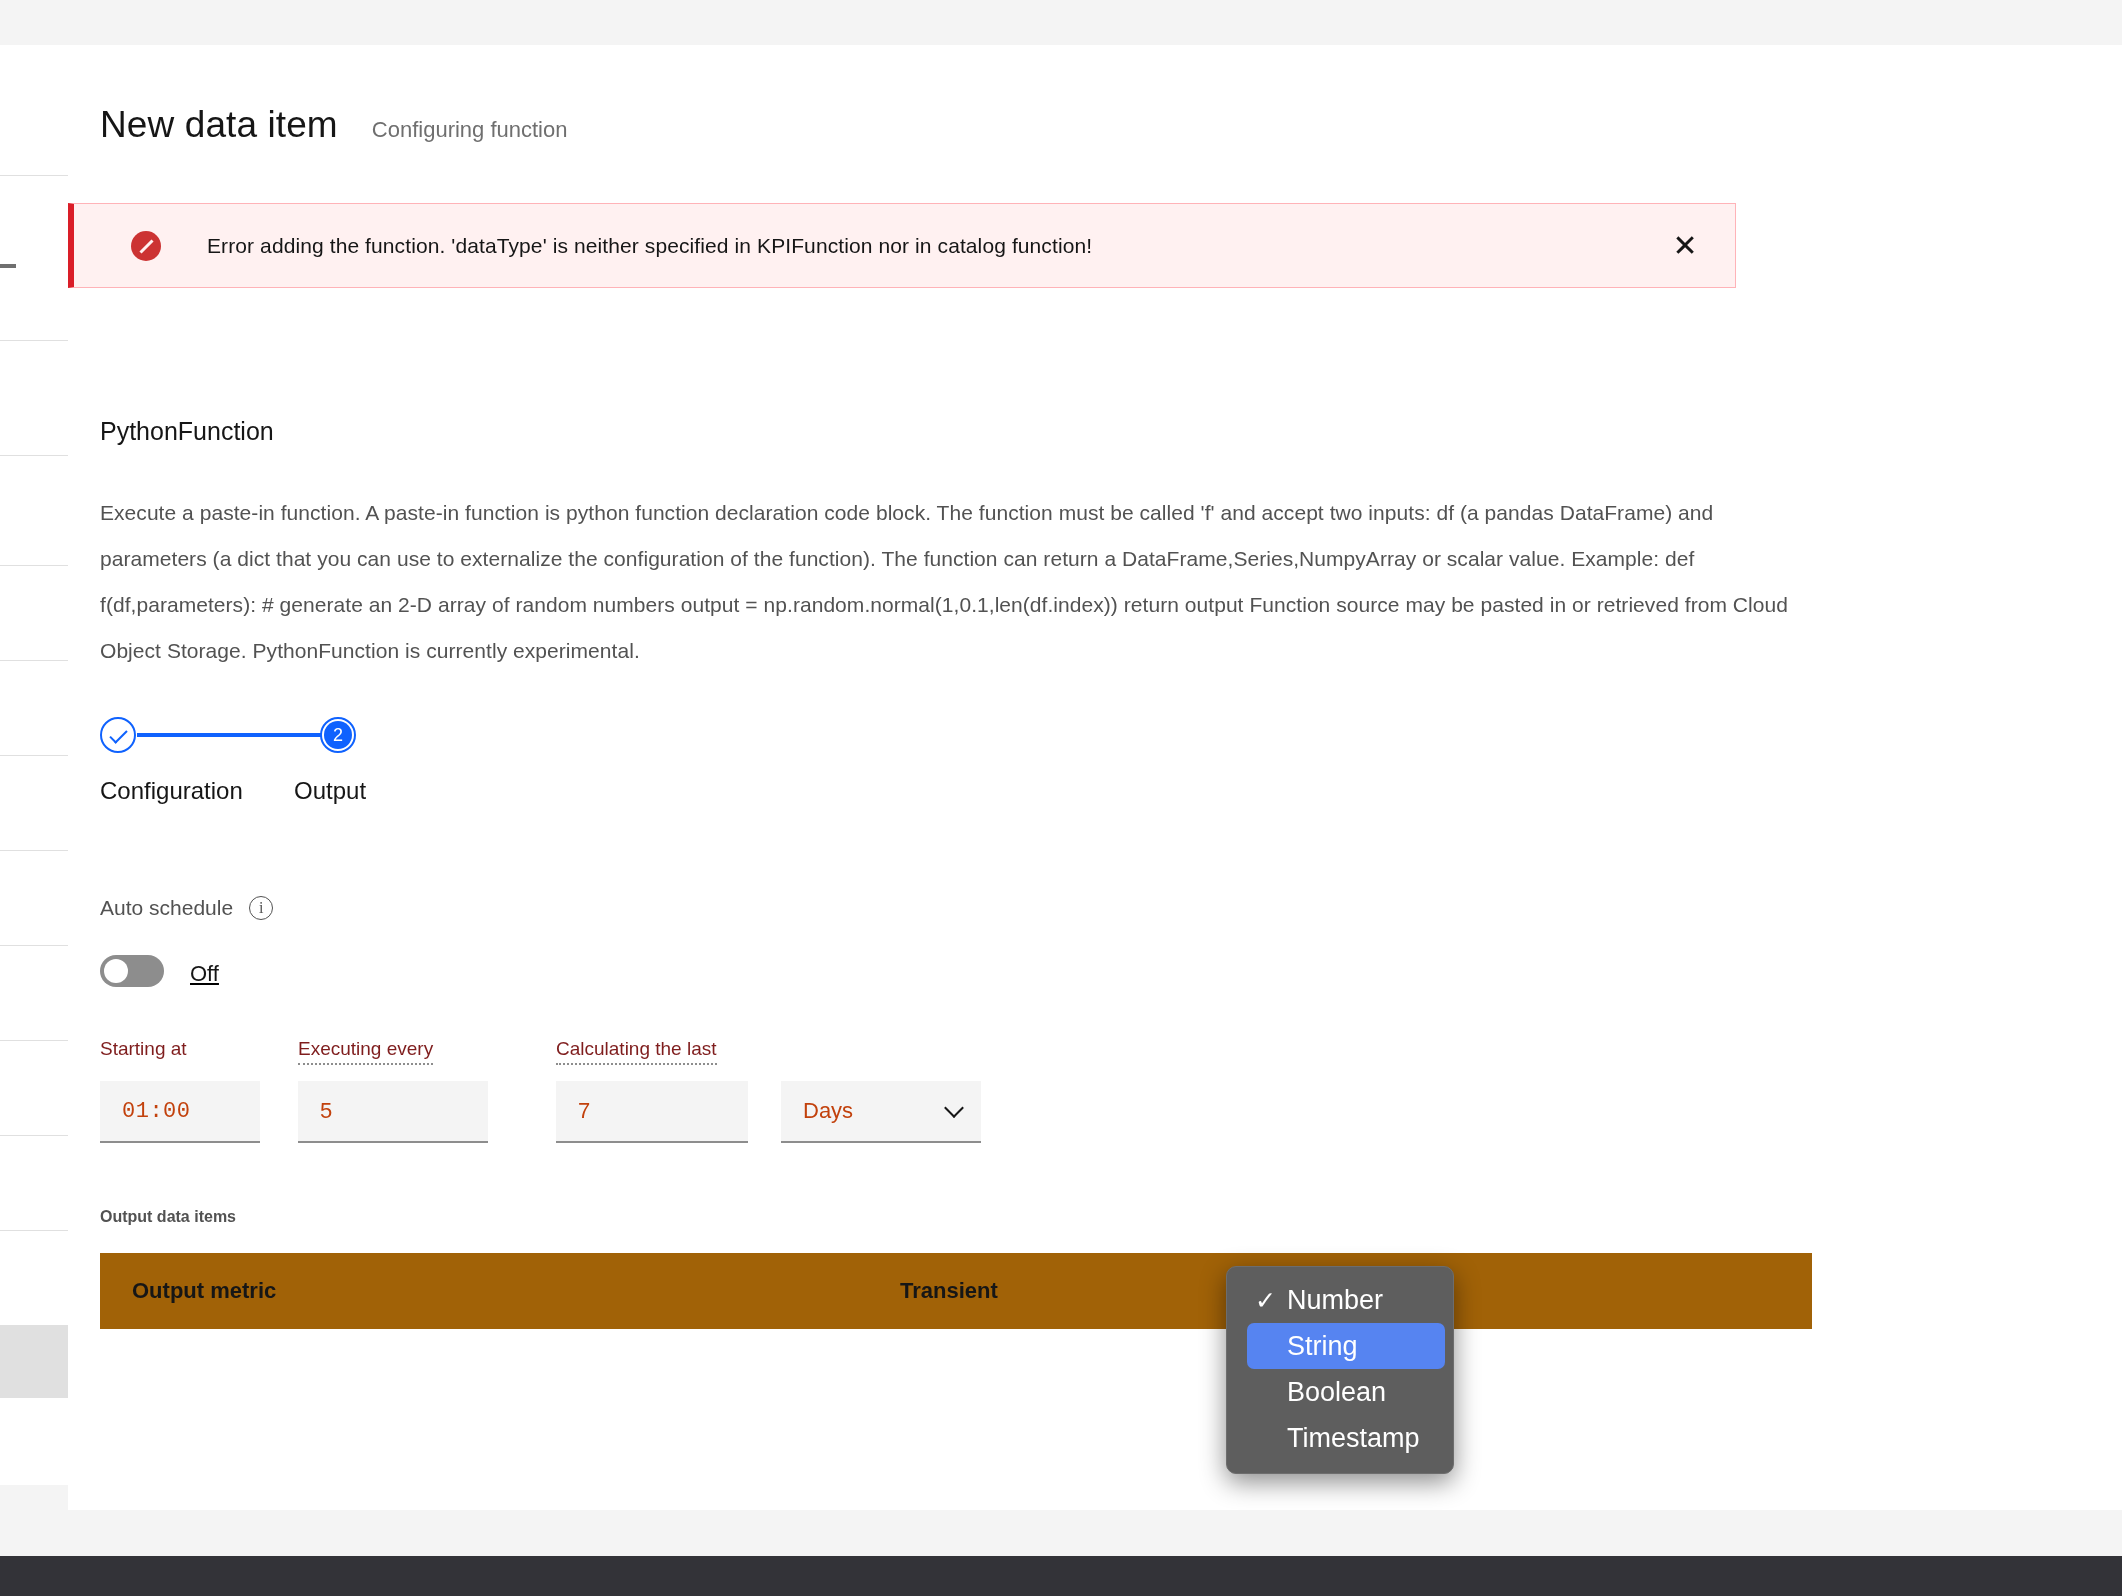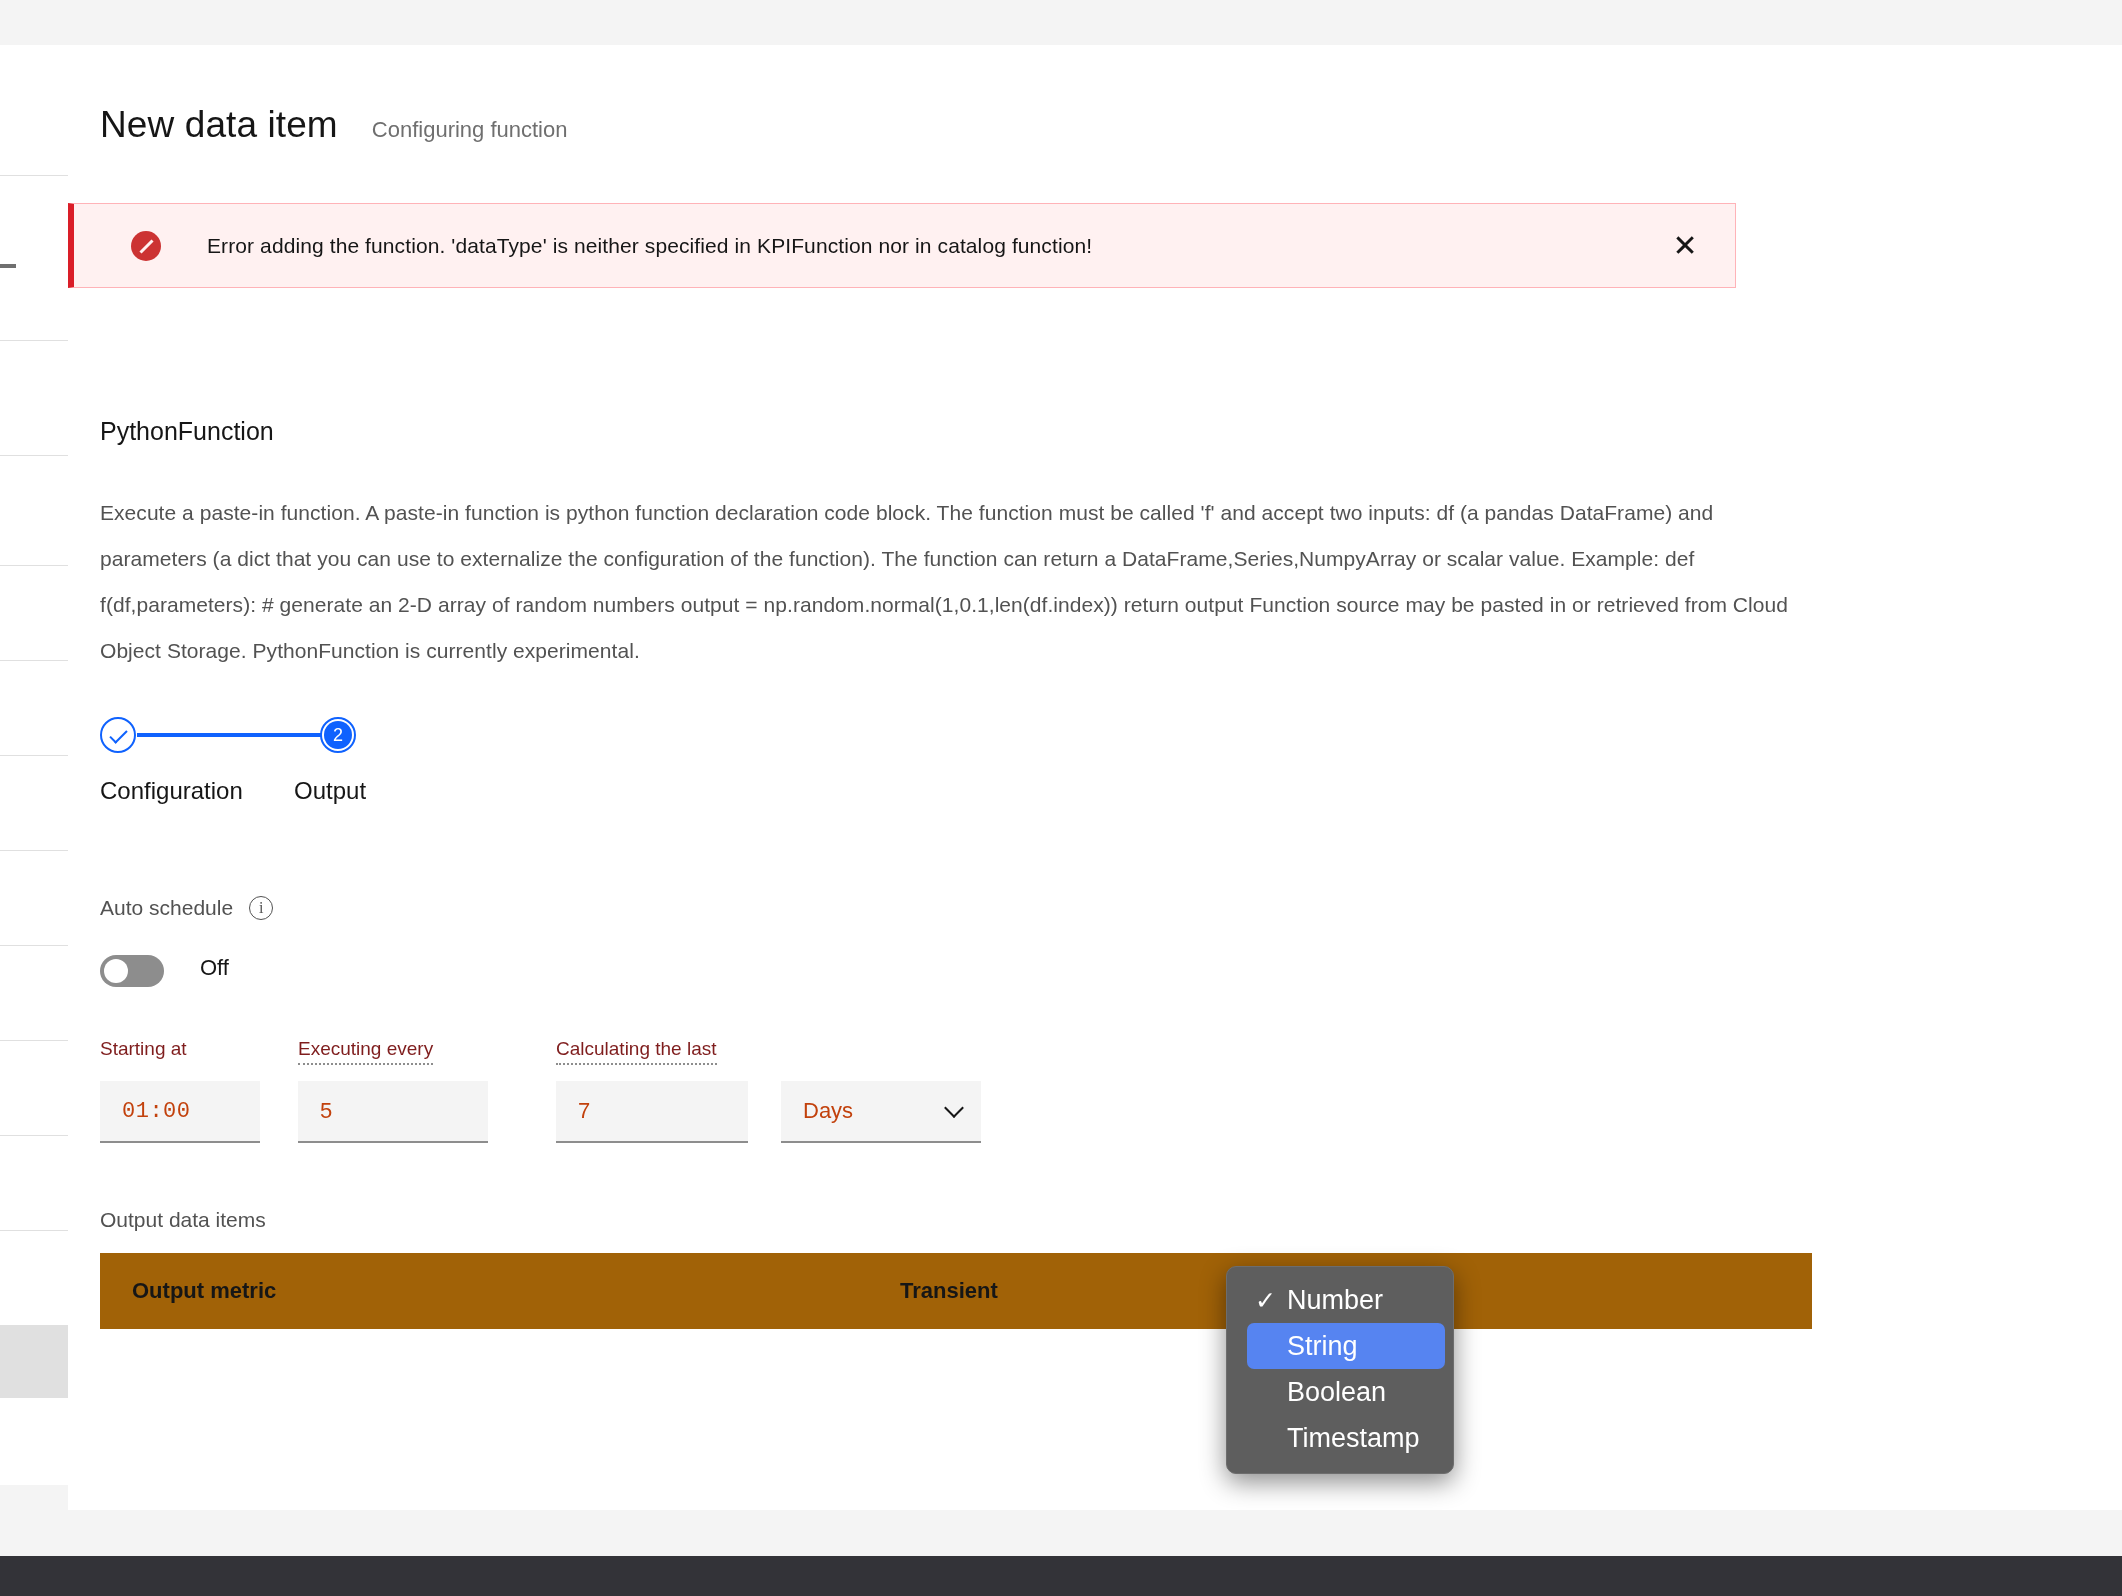--- a/index.html
+++ b/index.html
@@ -215,21 +215,21 @@
     display: flex; align-items: center; justify-content: center;
     font-size: 16px;
     color: #525252;
     font-family: "Liberation Serif", serif;
     cursor: pointer;
     line-height: 1;
   }
 
   .toggle-row {
     position: absolute; left: 32px; top: 910px;
-    display: flex; align-items: flex-start; gap: 36px;
+    display: flex; align-items: flex-end; gap: 26px; text-decoration: underline;
   }
   .toggle {
     width: 64px; height: 32px;
     border-radius: 16px;
     background: #8d8d8d;
     position: relative;
     cursor: pointer;
   }
   .toggle .knob {
     position: absolute;
@@ -291,21 +291,21 @@
   .f-last   { width: 192px; }
   .f-lastu  { width: 200px; }
   .gap-a { width: 38px; }
   .gap-b { width: 38px; }
   .gap-c { width: 30px; }
   .gap-d { width: 33px; }
 
   
   .table-caption {
     position: absolute; left: 32px; top: 1163px;
-    font-size: 21px; color: #525252;
+    font-size: 16px; color: #525252; font-weight: bold;
   }
   .out-table {
     position: absolute; left: 32px; top: 1208px;
     width: 1712px;
   }
   .out-thead {
     display: flex; align-items: center;
     height: 76px;
     background: #a16207;
   }

